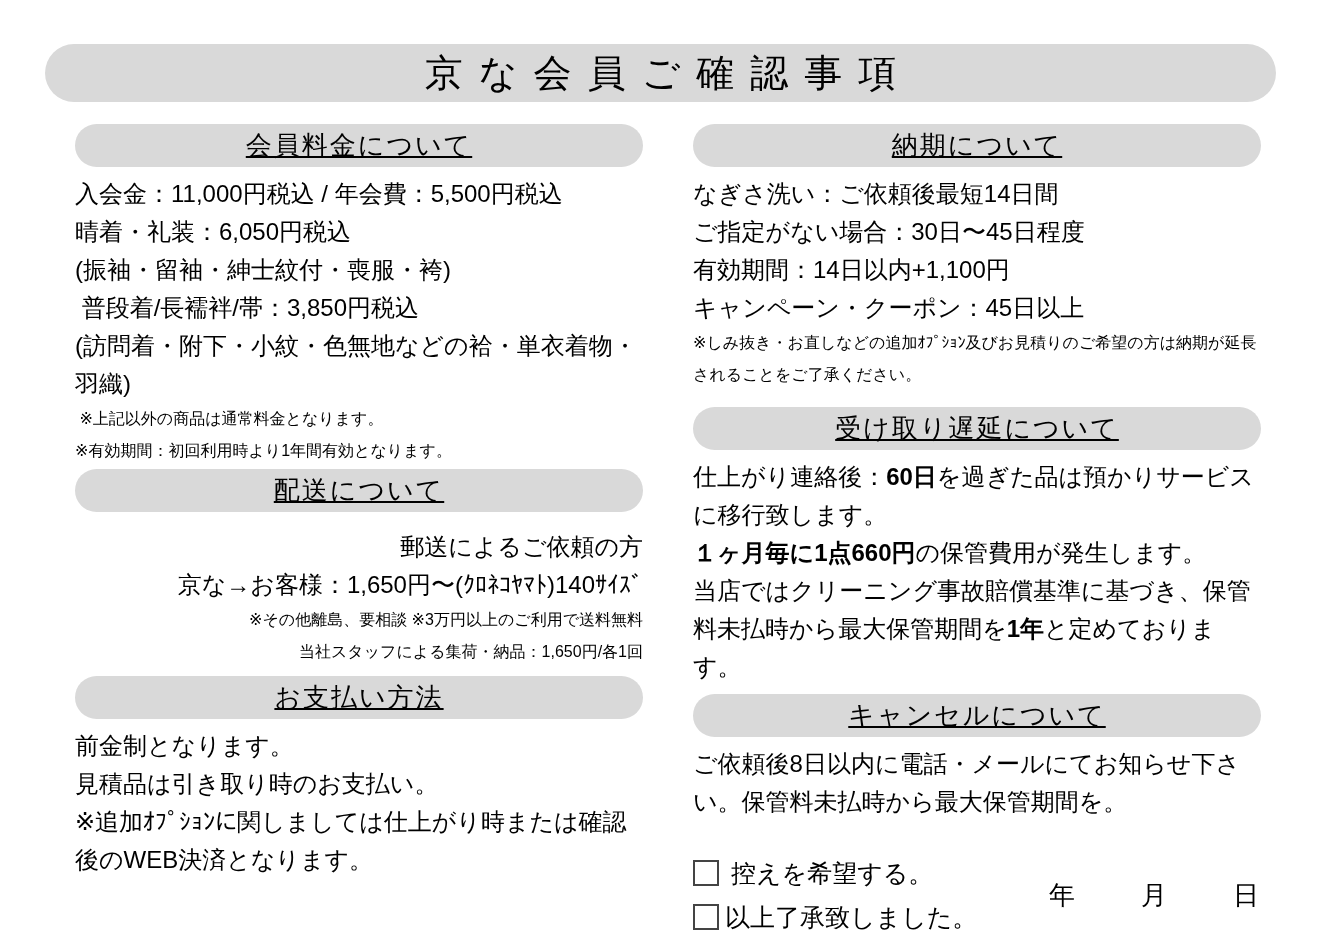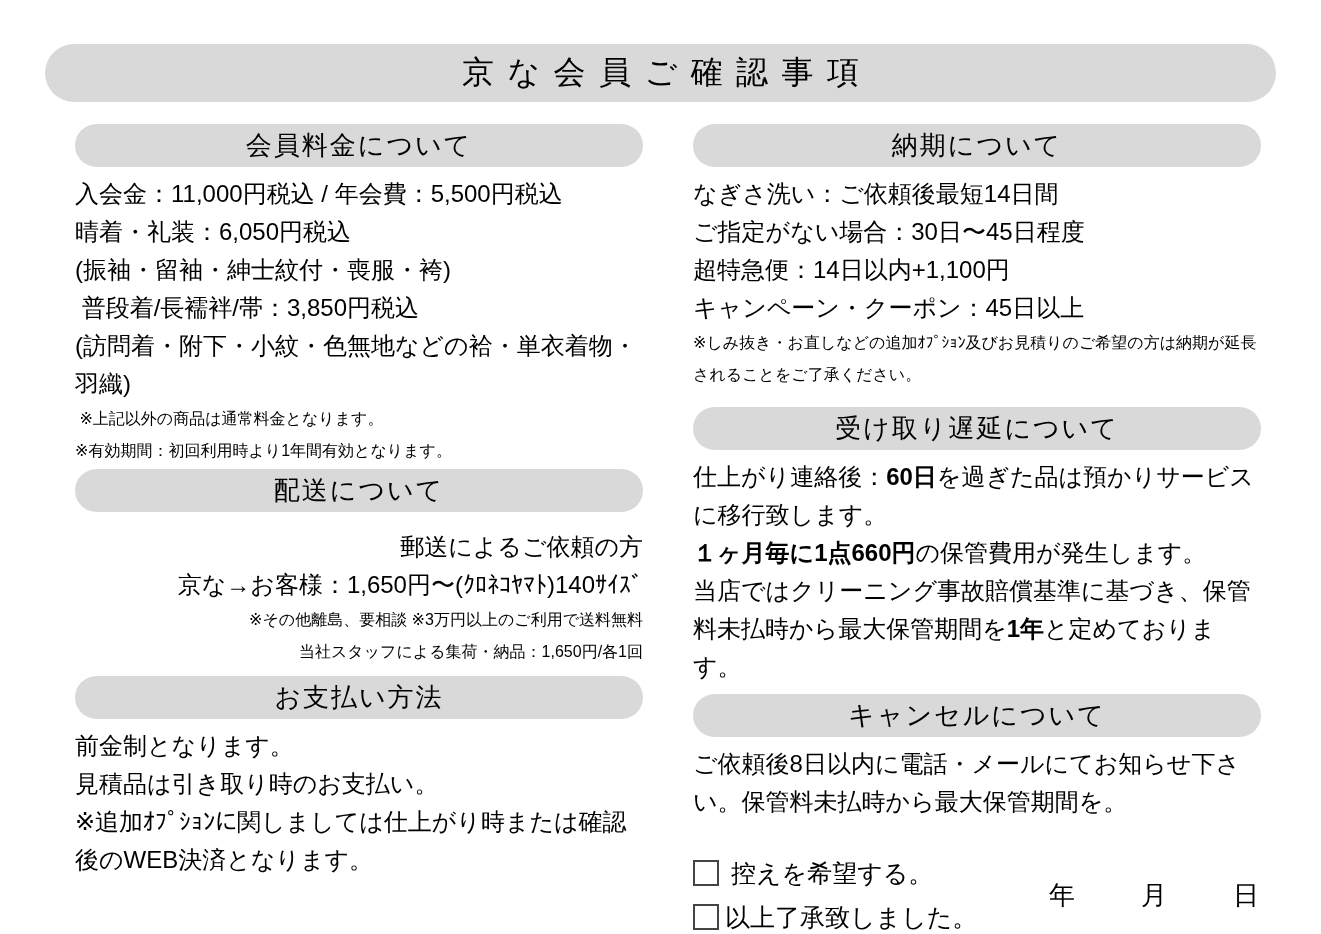--- a/index.html
+++ b/index.html
@@ -15,21 +15,21 @@
   
   .title-pill{
     margin:44px 45px 0 45px;
     height:58px;
     background:var(--pill,#d9d9d9);
     border-radius:29px;
     display:flex;align-items:center;justify-content:center;
   }
   .title-pill span{
     font-family:Liberation Mono, monospace;
-    font-size:32px;
+    font-size:38px;
     letter-spacing:0.42em;
     padding-left:0.42em; 
     white-space:nowrap;
   }
 
   
   .columns{
     display:flex;
     gap:50px;
     padding:22px 60px 0 75px;
@@ -43,20 +43,21 @@
     background:var(--pill,#d9d9d9);
     border-radius:22px;
     display:flex;align-items:center;justify-content:center;
     margin-bottom:8px;
   }
   .sec-pill span{
     font-family:"Liberation Serif","DejaVu Serif",serif;
     font-size:26px;
     letter-spacing:2px;
     white-space:nowrap;
+    text-decoration:underline;
   }
 
   
   .lines .line{
     font-size:24px;
     line-height:38px;
     white-space:pre-wrap;
   }
   .lines .line.small{
     font-size:16px;
@@ -154,21 +155,21 @@
 
     <div class="col">
 
       <div class="sec">
         <div class="sec-pill">
           <span>納期について</span>
         </div>
         <div class="lines">
             <div class="line"><span>なぎさ洗い：ご依頼後最短14日間</span></div>
             <div class="line"><span>ご指定がない場合：30日〜45日程度</span></div>
-            <div class="line"><span>超特急便：14日以内+1,100円</span></div>
+            <div class="line"><span>有効期間：14日以内+1,100円</span></div>
             <div class="line"><span>キャンペーン・クーポン：45日以上</span></div>
             <div class="line small"><span>※しみ抜き・お直しなどの追加ｵﾌﾟｼｮﾝ及びお見積りのご希望の方は納期が延長されることをご了承ください。</span></div>
           </div>
       </div>
 
       <div class="sec mt-md">
         <div class="sec-pill">
           <span>受け取り遅延について</span>
         </div>
         <div class="lines">

